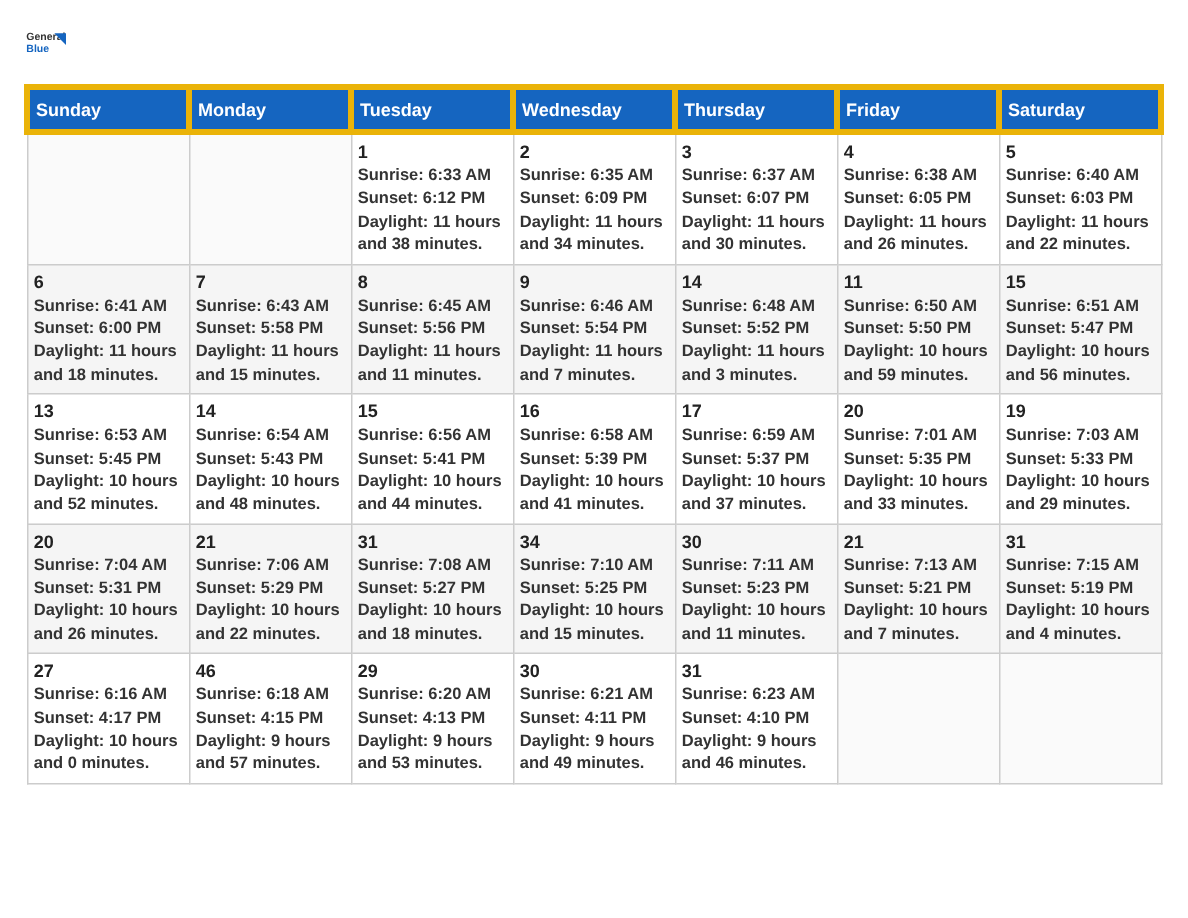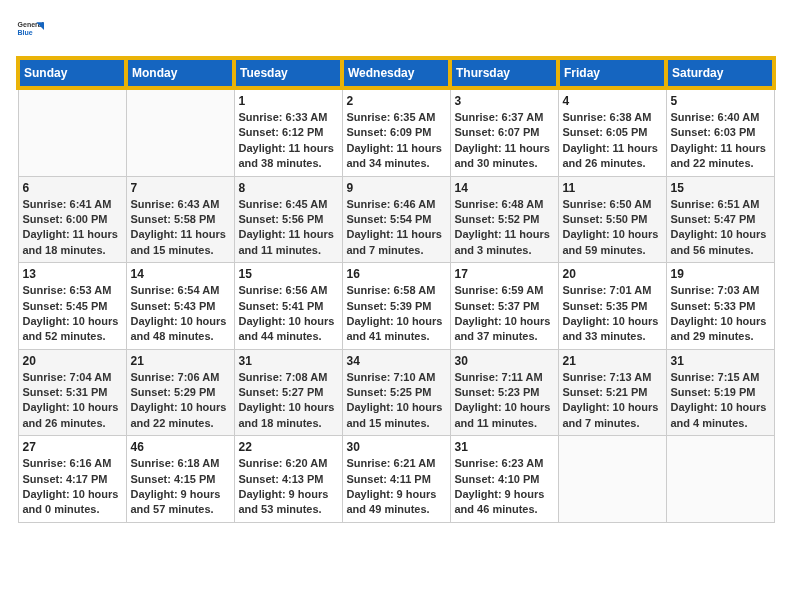--- a/index.html
+++ b/index.html
@@ -227,21 +227,21 @@
       <tr>
         <td>
           <span class="day-number">27</span>
           <div class="day-info">Sunrise: 6:16 AM<br>Sunset: 4:17 PM<br>Daylight: 10 hours and 0 minutes.</div>
         </td>
         <td>
           <span class="day-number">46</span>
           <div class="day-info">Sunrise: 6:18 AM<br>Sunset: 4:15 PM<br>Daylight: 9 hours and 57 minutes.</div>
         </td>
         <td>
-          <span class="day-number">22</span>
+          <span class="day-number">29</span>
           <div class="day-info">Sunrise: 6:20 AM<br>Sunset: 4:13 PM<br>Daylight: 9 hours and 53 minutes.</div>
         </td>
         <td>
           <span class="day-number">30</span>
           <div class="day-info">Sunrise: 6:21 AM<br>Sunset: 4:11 PM<br>Daylight: 9 hours and 49 minutes.</div>
         </td>
         <td>
           <span class="day-number">31</span>
           <div class="day-info">Sunrise: 6:23 AM<br>Sunset: 4:10 PM<br>Daylight: 9 hours and 46 minutes.</div>
         </td>

